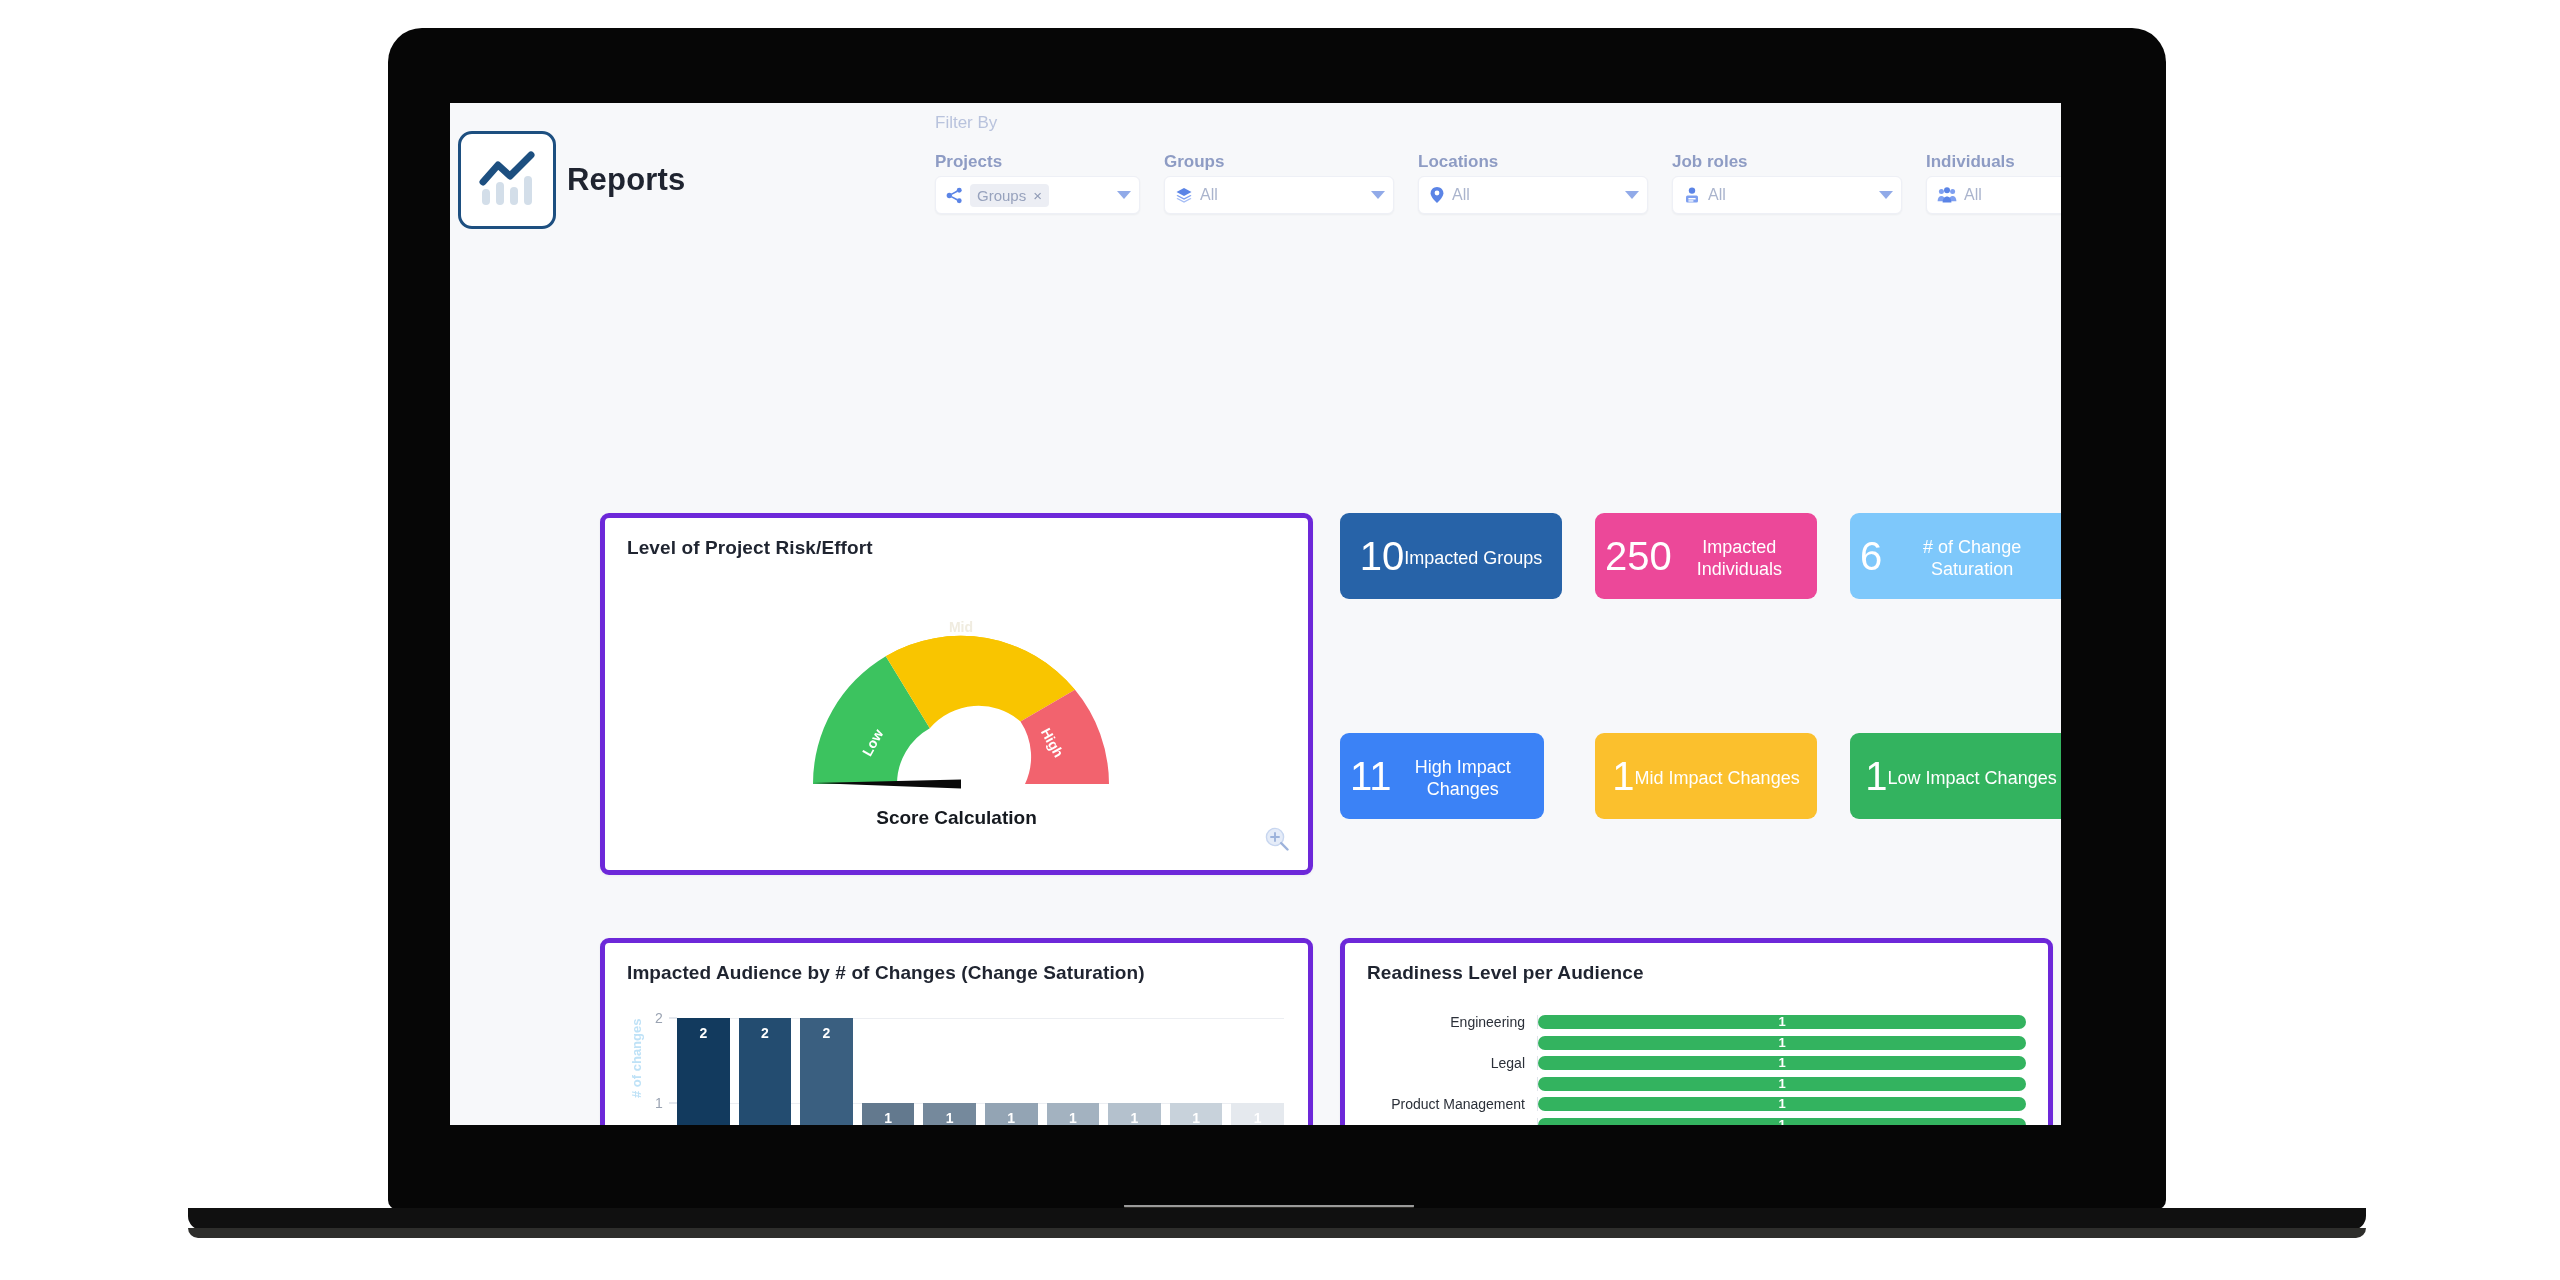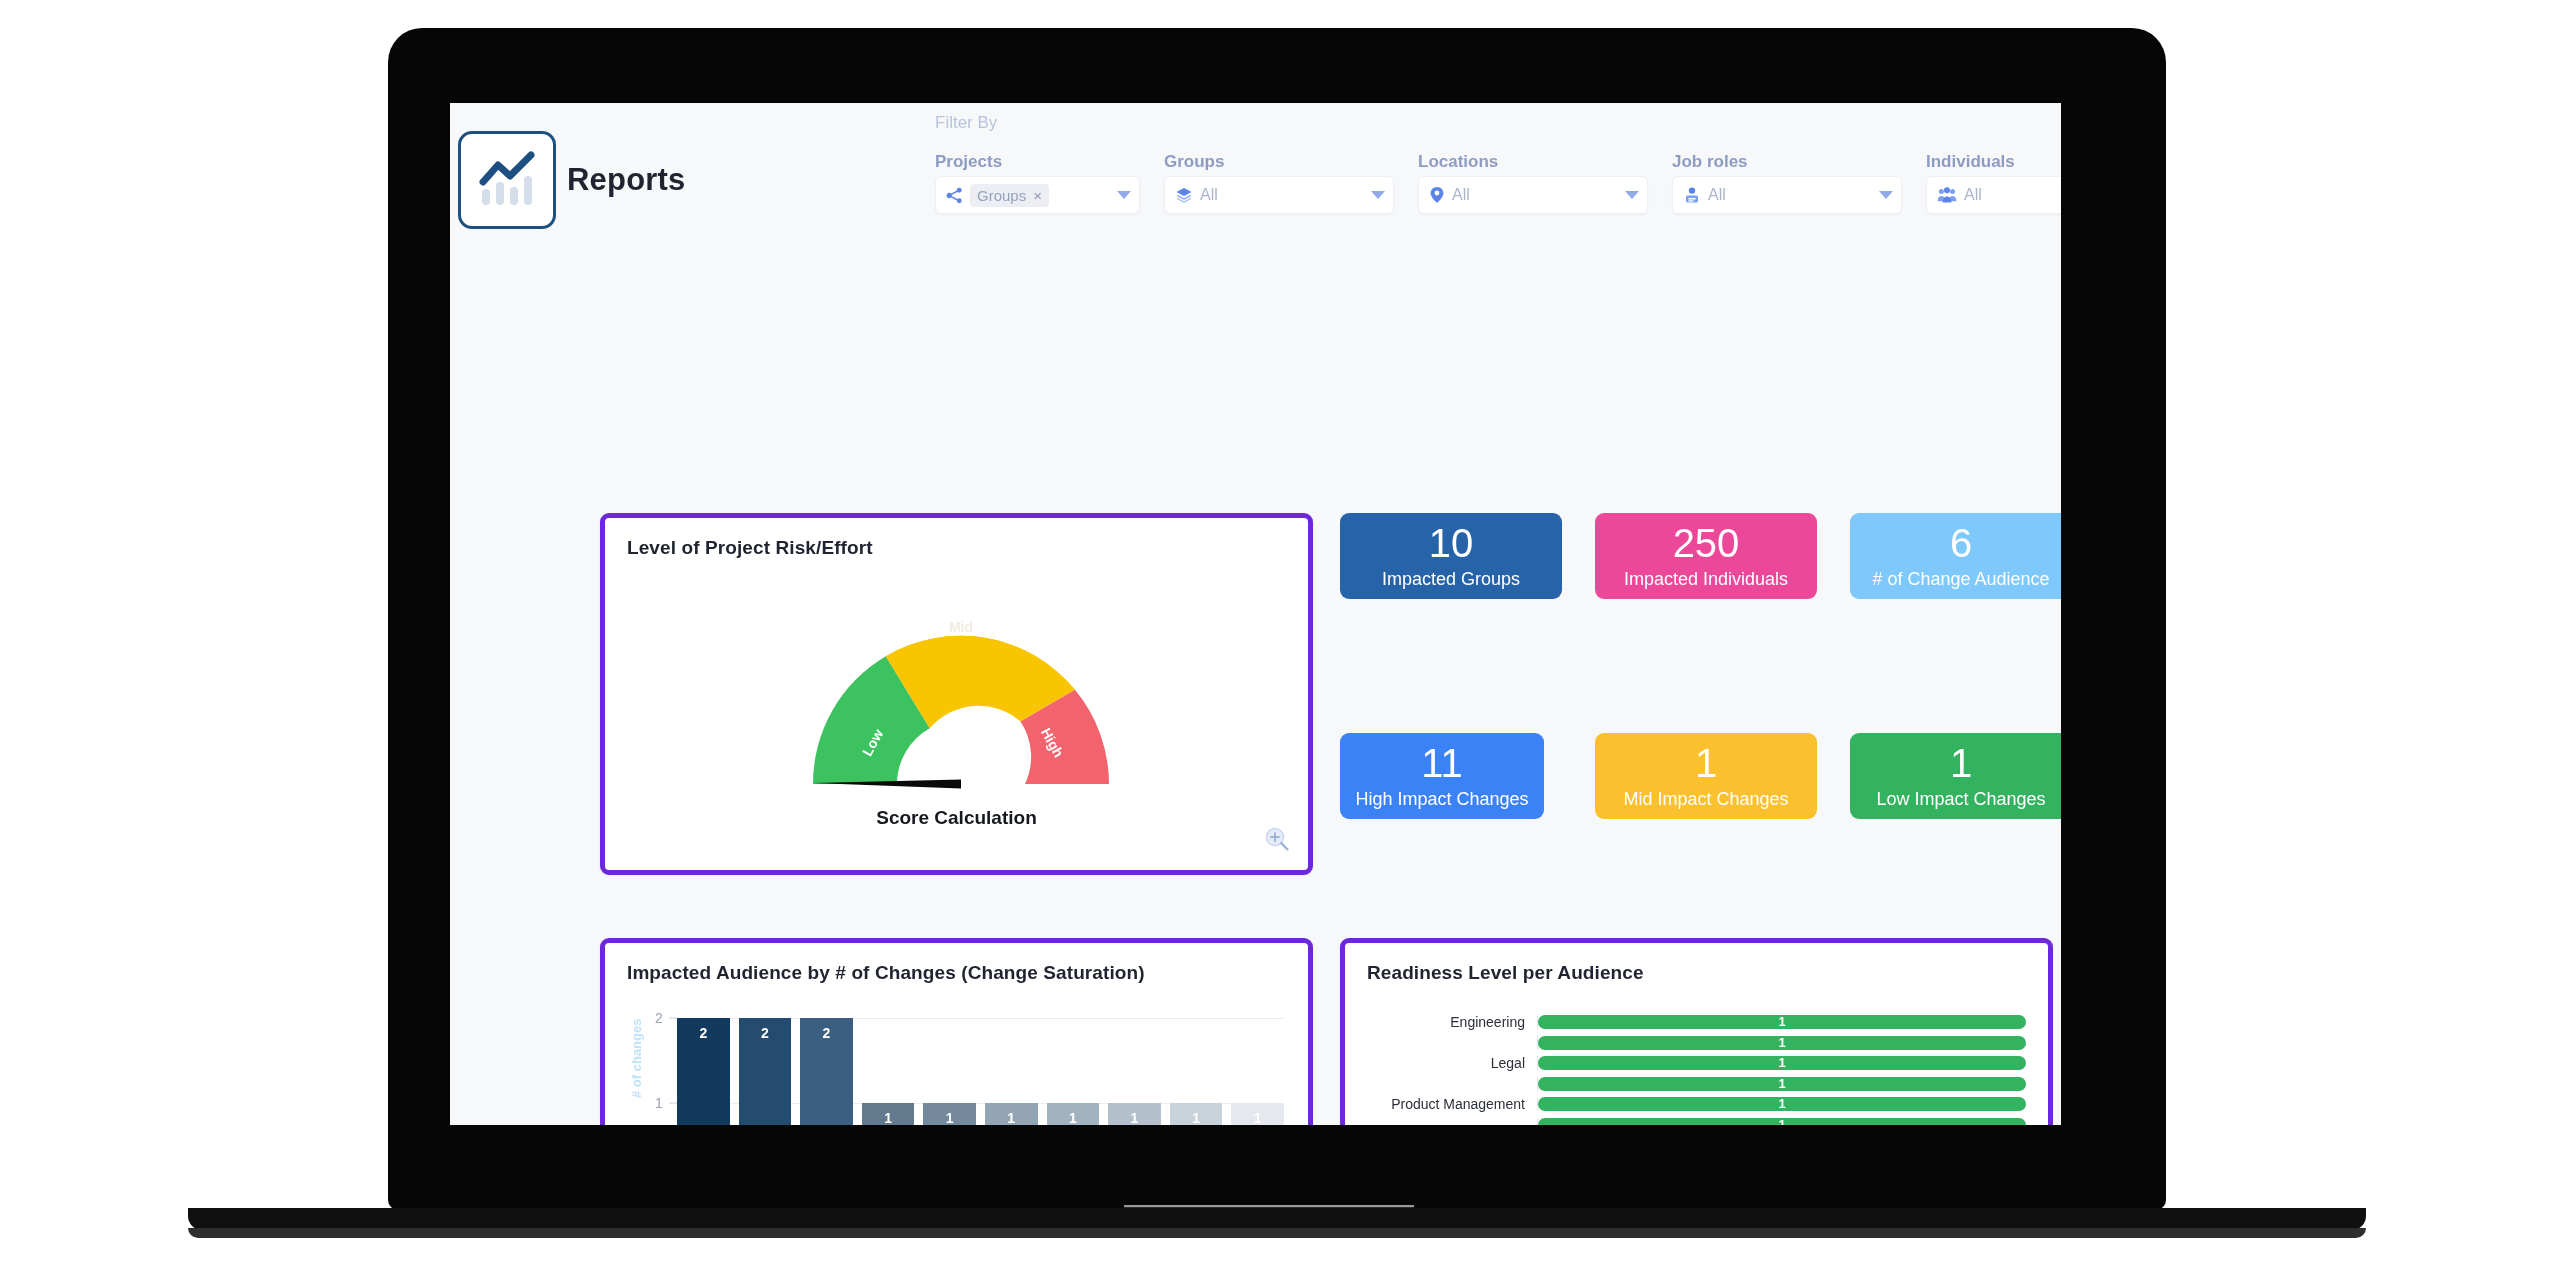--- a/index.html
+++ b/index.html
@@ -122,22 +122,22 @@
   .gauge-caption {
     position: absolute; left: 0; right: 0; bottom: 20px;
     text-align: center; font-size: 19px; font-weight: bold; color: #15191f;
   }
 
   
   .kpi {
     position: absolute;
     border-radius: 9px;
     color: #ffffff;
-    display: flex; flex-direction: column;
-    justify-content: center;
+    display: flex; flex-direction: row;
+    align-items: center; justify-content: center;
     text-align: center;
     padding: 6px 10px;
   }
   .kpi-value { font-size: 40px; font-weight: 500; line-height: 1.05; }
   .kpi-label { font-size: 18px; font-weight: 500; line-height: 1.25; margin-top: 4px; }
 
   
   #card-bars { left: 150px; top: 680px; width: 713px; height: 360px; }
   .barchart { position: relative; margin: 26px 0 0 0; height: 250px; }
   .bc-plot { position: absolute; left: 72px; right: 24px; top: 8px; height: 170px; }
@@ -318,21 +318,21 @@
         <div class="kpi" style="left:890px; top:255px; width:222px; height:86px; background:#2763a8">
           <div class="kpi-value">10</div>
           <div class="kpi-label">Impacted Groups</div>
         </div>
         <div class="kpi" style="left:1145px; top:255px; width:222px; height:86px; background:#ec4899">
           <div class="kpi-value">250</div>
           <div class="kpi-label">Impacted Individuals</div>
         </div>
         <div class="kpi" style="left:1400px; top:255px; width:222px; height:86px; background:#7ec8fb">
           <div class="kpi-value">6</div>
-          <div class="kpi-label"># of Change Audience</div>
+          <div class="kpi-label"># of Change Saturation</div>
         </div>
 
         <div class="kpi" style="left:890px; top:475px; width:204px; height:86px; background:#3b82f6">
           <div class="kpi-value">11</div>
           <div class="kpi-label">High Impact Changes</div>
         </div>
         <div class="kpi" style="left:1145px; top:475px; width:222px; height:86px; background:#fbc02d">
           <div class="kpi-value">1</div>
           <div class="kpi-label">Mid Impact Changes</div>
         </div>

